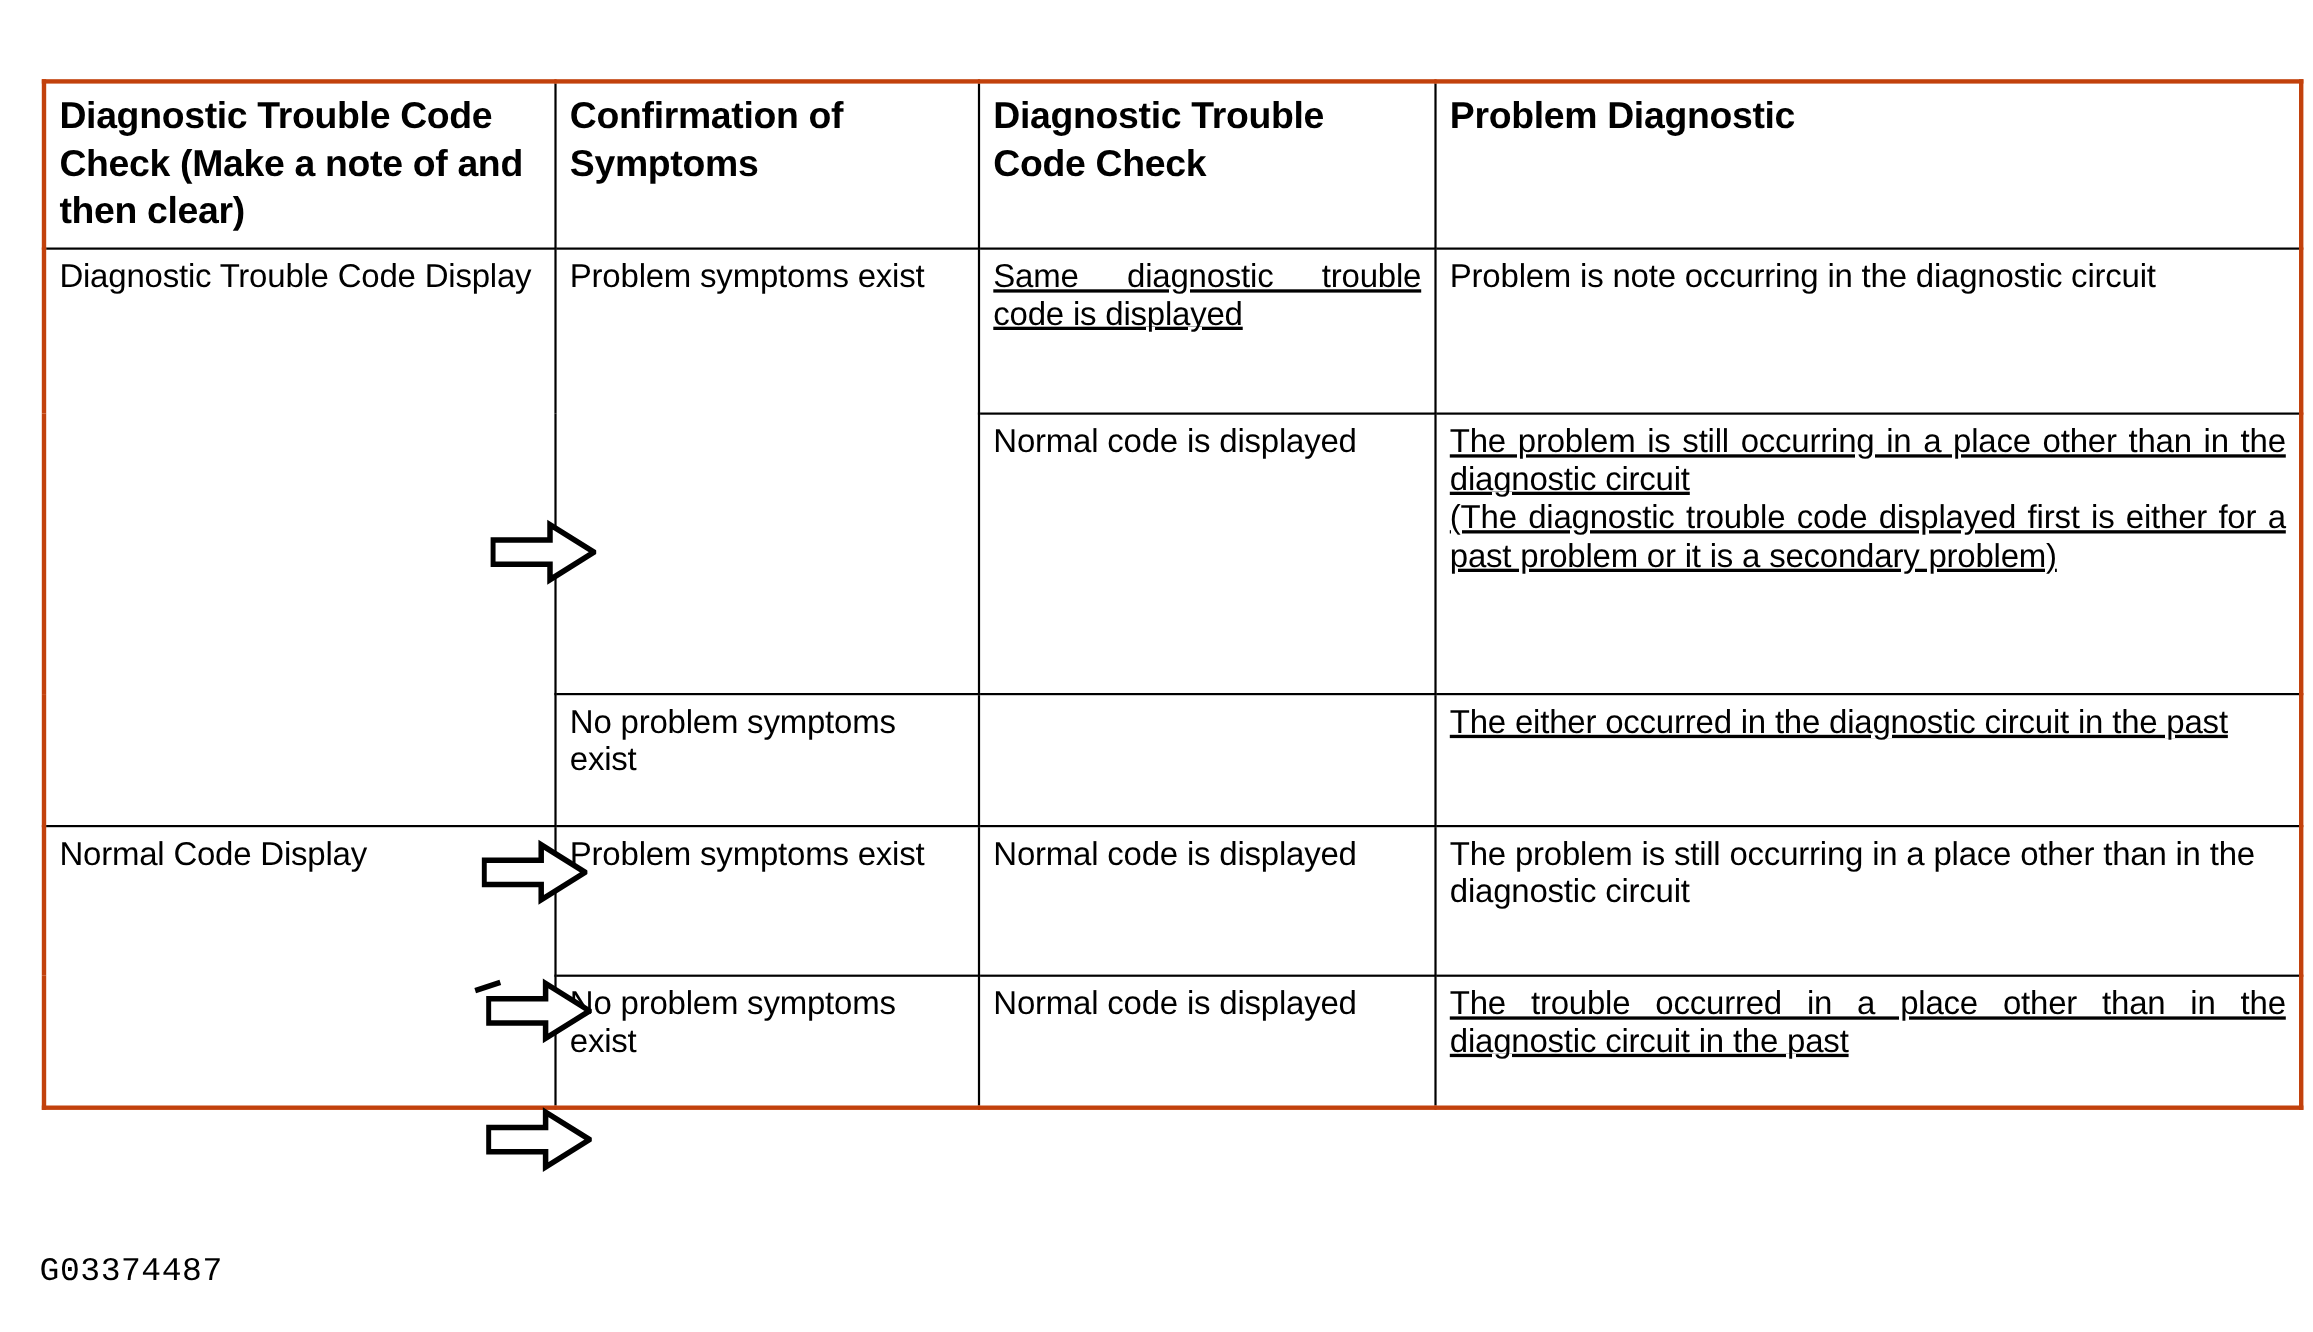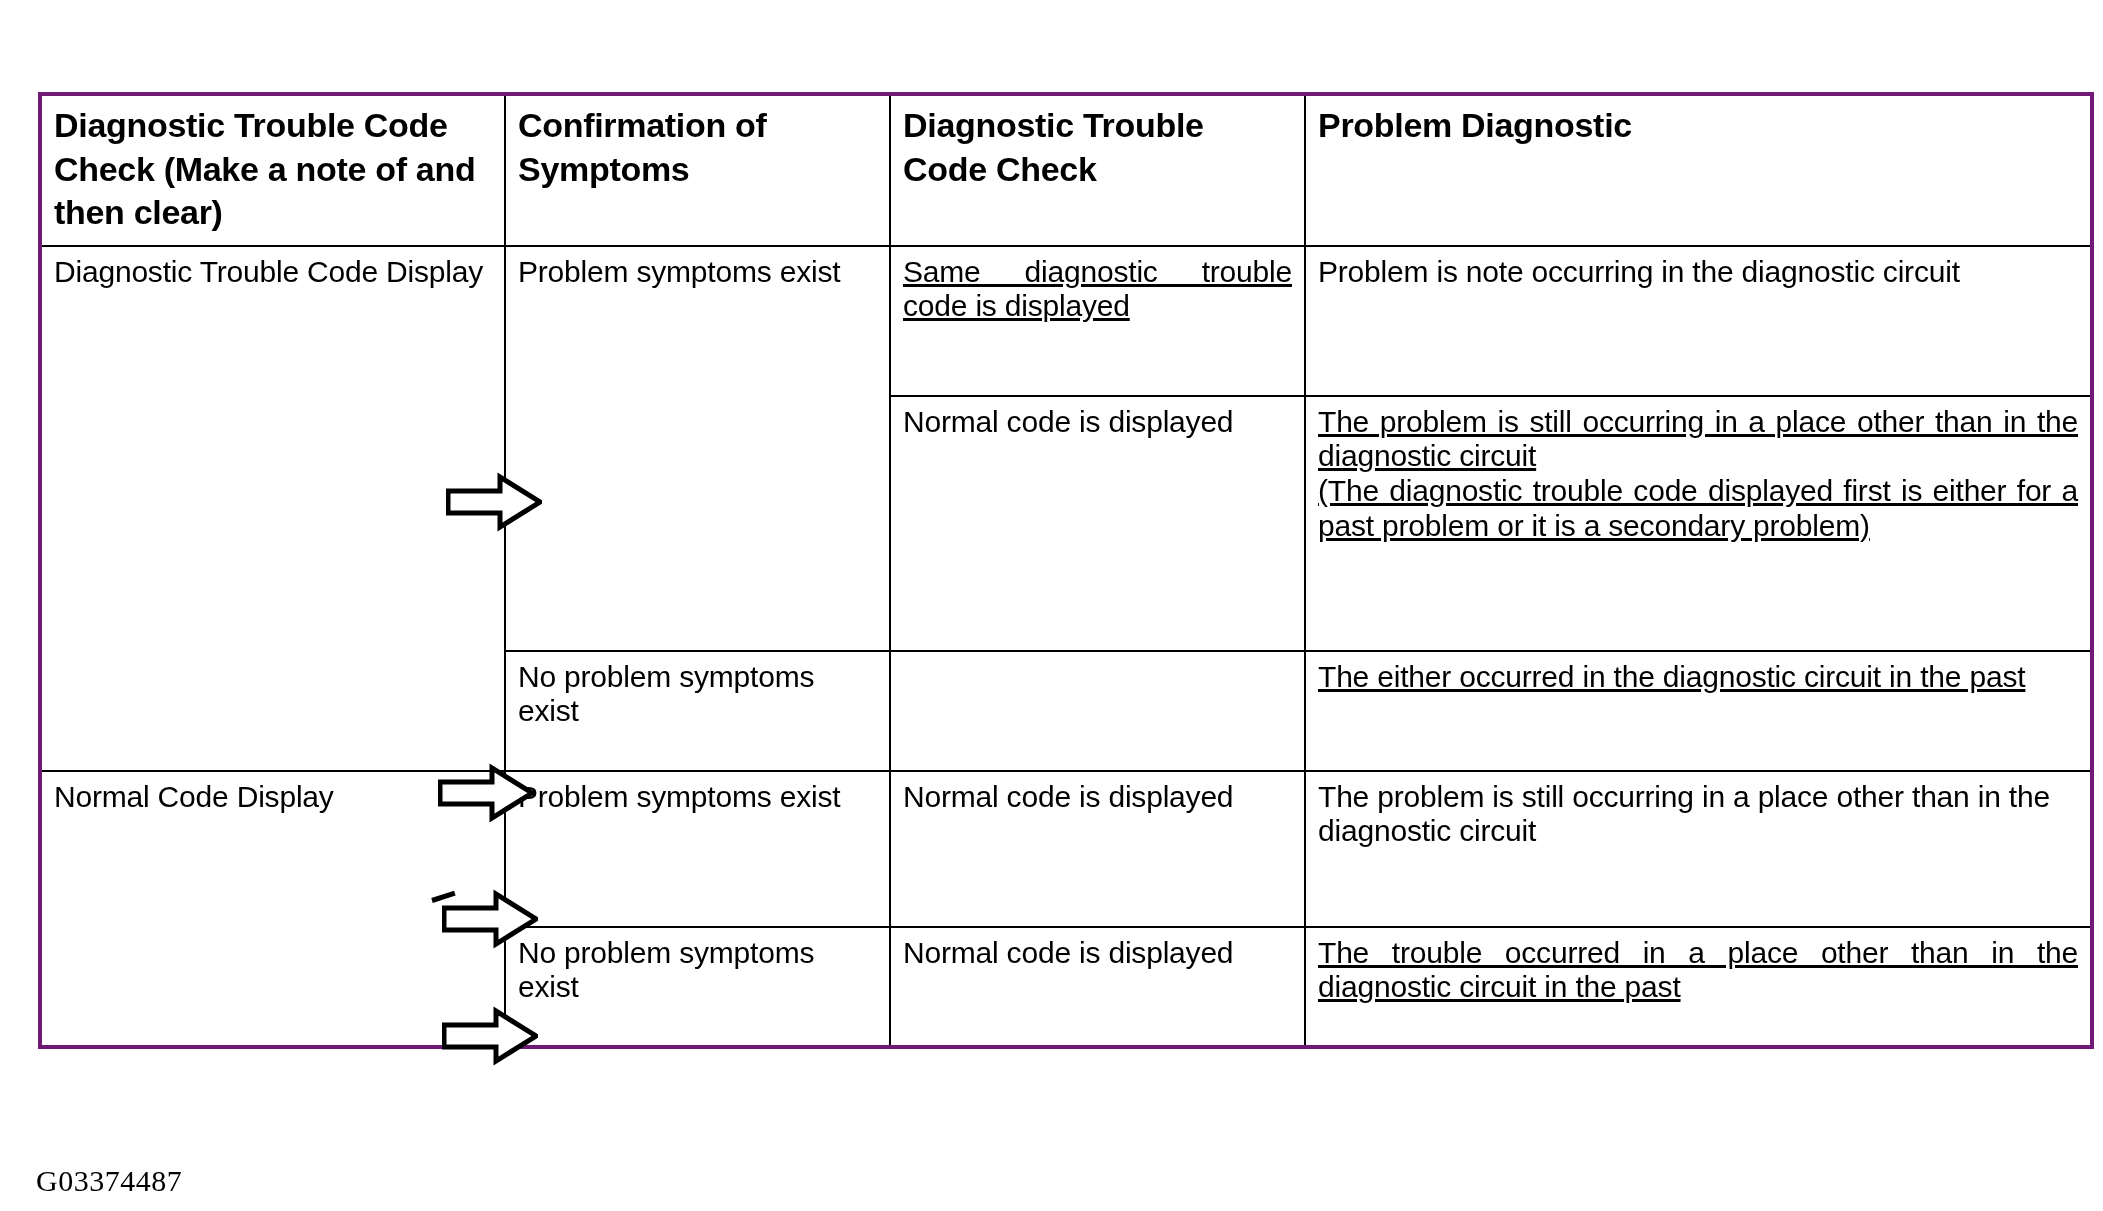--- a/index.html
+++ b/index.html
@@ -36,22 +36,21 @@
   }
   .dtc-table td,
   .dtc-table th {
     border: 2px solid #000000;
     vertical-align: top;
     padding: 8px 12px 10px 12px;
     background: #ffffff;
   }
   
   .dtc-table {
-    border: 4px solid #701a75;
-    margin-top: 20px;
+    border: 4px solid #c2410c;
   }
 
   .col-a { width: 465px; }
   .col-b { width: 385px; }
   .col-c { width: 415px; }
   .col-d { width: 787px; }
 
   
   thead td {
     padding-top: 12px;
@@ -84,21 +83,21 @@
   }
   .cell p {
     margin: 0;
   }
 
   
   .r-head { height: 140px; }
   .r1 { height: 150px; }
   .r2 { height: 255px; }
   .r3 { height: 120px; }
-  .r4 { height: 156px; }
+  .r4 { height: 136px; }
   .r5 { height: 120px; }
 
   
   .arrow {
     position: absolute;
     width: 96px;
     height: 62px;
     pointer-events: none;
   }
   .arrow svg { display: block; width: 100%; height: 100%; }
@@ -117,24 +116,24 @@
     height: 5px;
     background: #000000;
     transform: rotate(-18deg);
     transform-origin: left center;
   }
 
   
   .footer-code {
     position: absolute;
     left: 36px;
-    top: 1164px;
+    top: 1140px;
     font-size: 30px;
     letter-spacing: 0.5px;
-    font-family: Liberation Serif, serif;
+    font-family: Liberation Mono, monospace;
   }
 </style>
 </head>
 <body>
 
 <div id="page">
 
   <table class="dtc-table">
     <colgroup>
       <col class="col-a">

